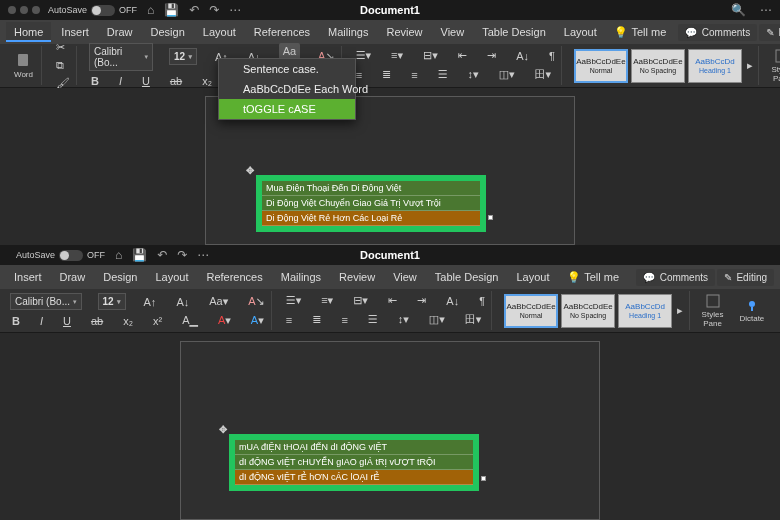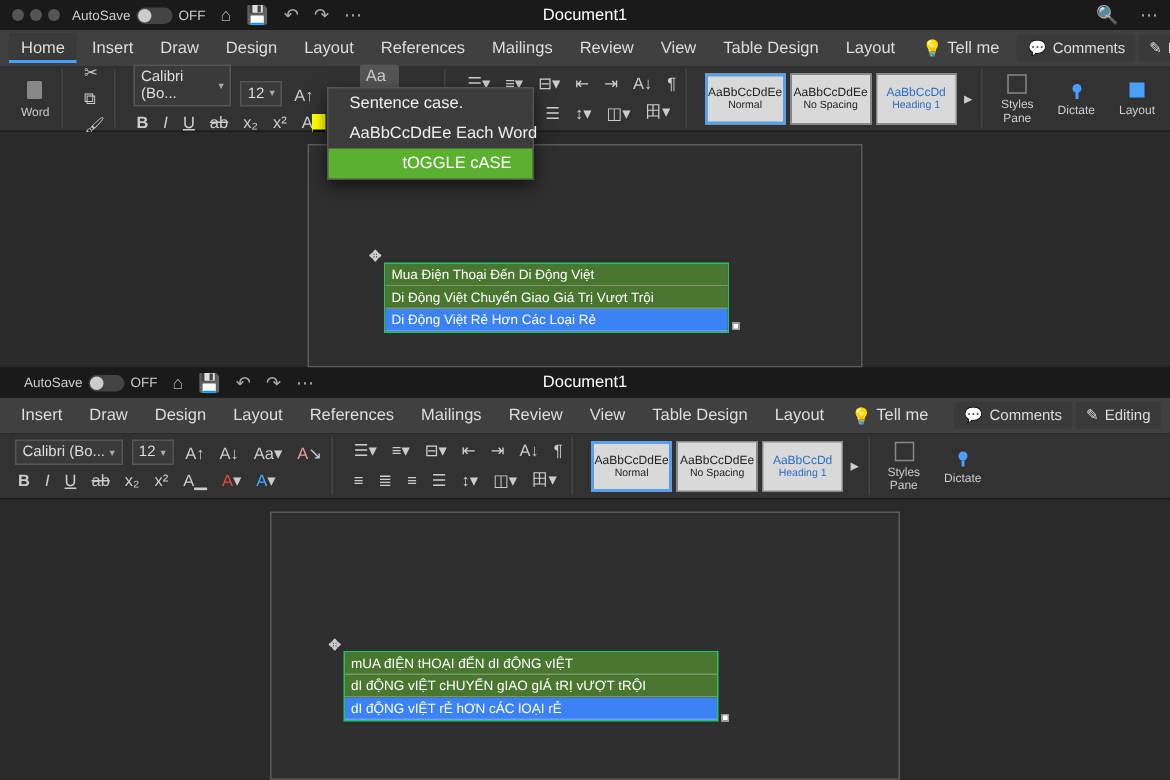--- a/index.html
+++ b/index.html
@@ -10,59 +10,59 @@
 
   
   .titlebar { background:#1a1a1a; height:20px; display:flex; align-items:center; padding:0 8px; position:relative; }
   .dots { display:flex; gap:4px; }
   .dot { width:8px; height:8px; border-radius:50%; background:#555; }
   .autosave { margin-left:8px; display:flex; align-items:center; gap:4px; font-size:9px; color:#ccc; }
   .toggle { width:24px; height:11px; background:#444; border-radius:6px; position:relative; }
   .toggle::after { content:""; position:absolute; left:1px; top:1px; width:9px; height:9px; border-radius:50%; background:#ccc; }
   .qat { display:flex; gap:10px; margin-left:10px; color:#aaa; }
   .qat span { font-size:12px; cursor:pointer; }
-  .doctitle { position:absolute; left:50%; transform:translateX(-50%); font-size:11px; color:#fff; font-weight:400; }
+  .doctitle { position:absolute; left:50%; transform:translateX(-50%); font-size:11px; color:#fff; font-weight:700; }
   .tr-icons { margin-left:auto; display:flex; gap:14px; color:#aaa; font-size:12px; }
 
   
   .menubar { background:#404040; height:24px; display:flex; align-items:center; padding:0 6px; gap:2px; }
   .menubar .tab { padding:4px 8px; font-size:11px; color:#ddd; cursor:pointer; white-space:nowrap; }
   .menubar .tab.active { background:#3a3a3a; border-bottom:2px solid #4a9eff; padding-bottom:2px; }
   .tellme { display:flex; align-items:center; gap:3px; color:#aaa; }
   .spacer { flex:1; }
   .rbtn { display:flex; align-items:center; gap:4px; background:#3a3a3a; padding:3px 7px; border-radius:2px; font-size:10px; cursor:pointer; }
 
   
   .ribbon { background:#323232; height:44px; display:flex; align-items:stretch; padding:2px 6px; gap:8px; border-bottom:1px solid #1a1a1a; }
   .rgroup { display:flex; flex-direction:column; justify-content:center; gap:3px; padding:0 4px; border-right:1px solid #454545; }
-  .rrow { display:flex; align-items:flex-end; gap:6px; }
+  .rrow { display:flex; align-items:center; gap:16px; }
   .fsel { background:#3a3a3a; padding:2px 4px; font-size:10px; border:1px solid #555; display:flex; align-items:center; gap:3px; min-width:64px; justify-content:space-between; }
-  .fsel.small { min-width:28px; }
+  .fsel.small { min-width:28px;font-weight:bold; }
   .ib { font-size:11px; color:#ccc; cursor:pointer; padding:1px 2px; }
   .caret { font-size:7px; color:#aaa; }
   .stylebox { background:#d9d9d9; width:54px; height:34px; display:flex; flex-direction:column; align-items:center; justify-content:center; font-size:7px; color:#222; border:1px solid #888; }
   .stylebox.sel { border:2px solid #5aa0e8; }
   .stylebox.blue { color:#2a6ec8; }
   .stylebox .sample { font-size:8px; margin-bottom:1px; }
   .bigbtn { display:flex; flex-direction:column; align-items:center; justify-content:center; gap:2px; padding:0 4px; font-size:8px; color:#ccc; cursor:pointer; }
   .bigbtn svg { fill:#888; }
 
   
   .docarea { background:#2a2a2a; position:absolute; top:88px; left:0; right:0; bottom:0; display:flex; justify-content:center; padding-top:8px; }
   .page { background:#2f2f2f; border:1px solid #5a5a5a; width:370px; height:100%; position:relative; }
   .handle { position:absolute; color:#ccc; font-size:10px; font-weight:bold; }
-  .tbl { position:absolute; border:1px solid #22c55e; }
+  .tbl { position:absolute; border:6px solid #22c55e; }
   .tbl .row { background:#4a7730; color:#fff; font-size:9px; padding:2px 4px; border-bottom:1px solid rgba(255,255,255,0.25); white-space:nowrap; }
-  .tbl .row.btm { background:#3b82f6; }
+  .tbl .row.btm { background:#a16207; }
   .tdot { position:absolute; width:5px; height:5px; background:#fff; border:1px solid #999; }
 
   
   .dropdown { position:absolute; background:#3c3c3c; border:1px solid #555; box-shadow:0 4px 10px rgba(0,0,0,0.6); z-index:10; }
-  .dropdown .item { padding:4px 14px; font-size:11px; color:#eee; cursor:pointer; white-space:nowrap; }
-  .dropdown .item.hl { background:#5cb030; color:#fff;text-align:right; }
+  .dropdown .item { padding:4px 24px; font-size:11px; color:#eee; cursor:pointer; white-space:nowrap; }
+  .dropdown .item.hl { background:#5cb030; color:#fff; }
 </style>
 </head>
 <body>
 
 <div class="app top">
   <div class="titlebar">
     <div class="dots">
         <div class="dot"></div>
         <div class="dot"></div>
         <div class="dot"></div>

